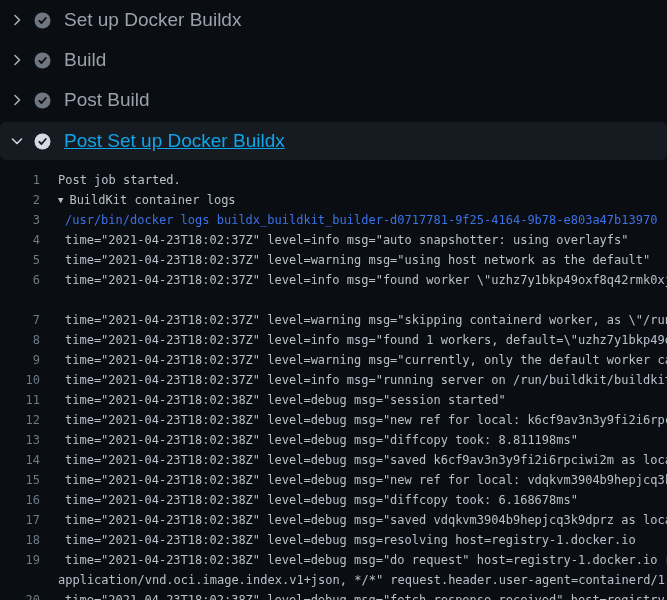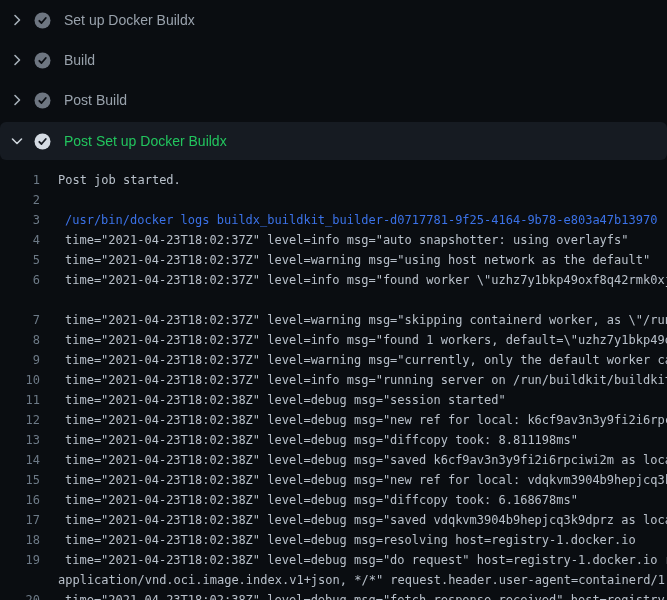--- a/index.html
+++ b/index.html
@@ -32,24 +32,24 @@
     flex: 0 0 16px;
   }
   .check {
     width: 17px; height: 17px;
     margin-left: 9px;
     flex: 0 0 17px;
     display: inline-flex;
   }
   .step-label {
     margin-left: 13px;
-    font-size: 14px;
+    font-size: 19px;
     color: #99a2ac;
   }
-  .step-row.expanded .step-label { color: #22c55e; }
+  .step-row.expanded .step-label { color: #0ea5e9; text-decoration: underline; }
 
   .log {
     padding-top: 10px;
     font-family: "DejaVu Sans Mono", "Liberation Mono", monospace;
     font-size: 12px;
   }
   .row {
     height: 20px;
     line-height: 20px;
     white-space: nowrap;
@@ -147,20 +147,21 @@
 
 <div class="log">
 
   <div class="row">
     <span class="ln">1</span>
     <span class="lt">Post job started.</span>
   </div>
 
   <div class="row">
     <span class="ln">2</span>
+    <span class="lt"><span class="marker">▼</span><span>BuildKit container logs</span></span>
   </div>
 
   <div class="row ind cmd">
     <span class="ln">3</span>
     <span class="lt">/usr/bin/docker logs buildx_buildkit_builder-d0717781-9f25-4164-9b78-e803a47b13970</span>
   </div>
 
   <div class="row ind">
     <span class="ln">4</span>
     <span class="lt">time="2021-04-23T18:02:37Z" level=info msg="auto snapshotter: using overlayfs"</span>

